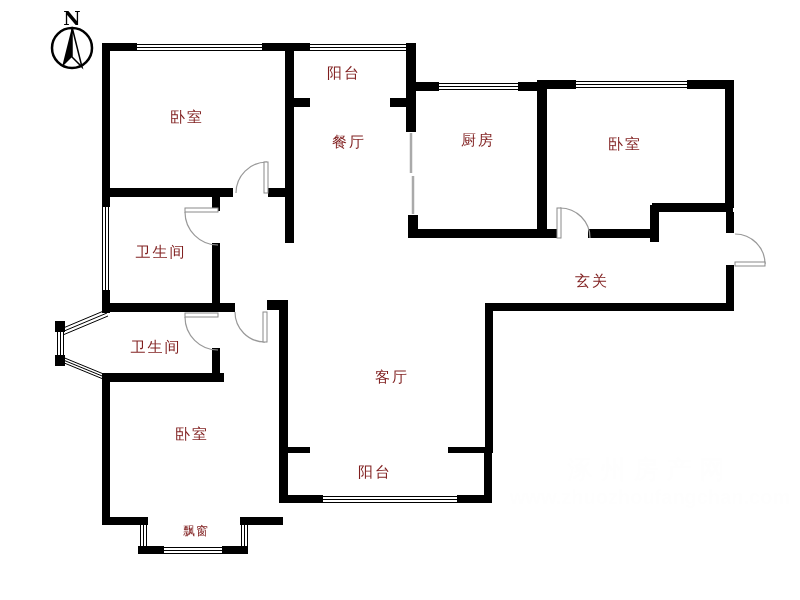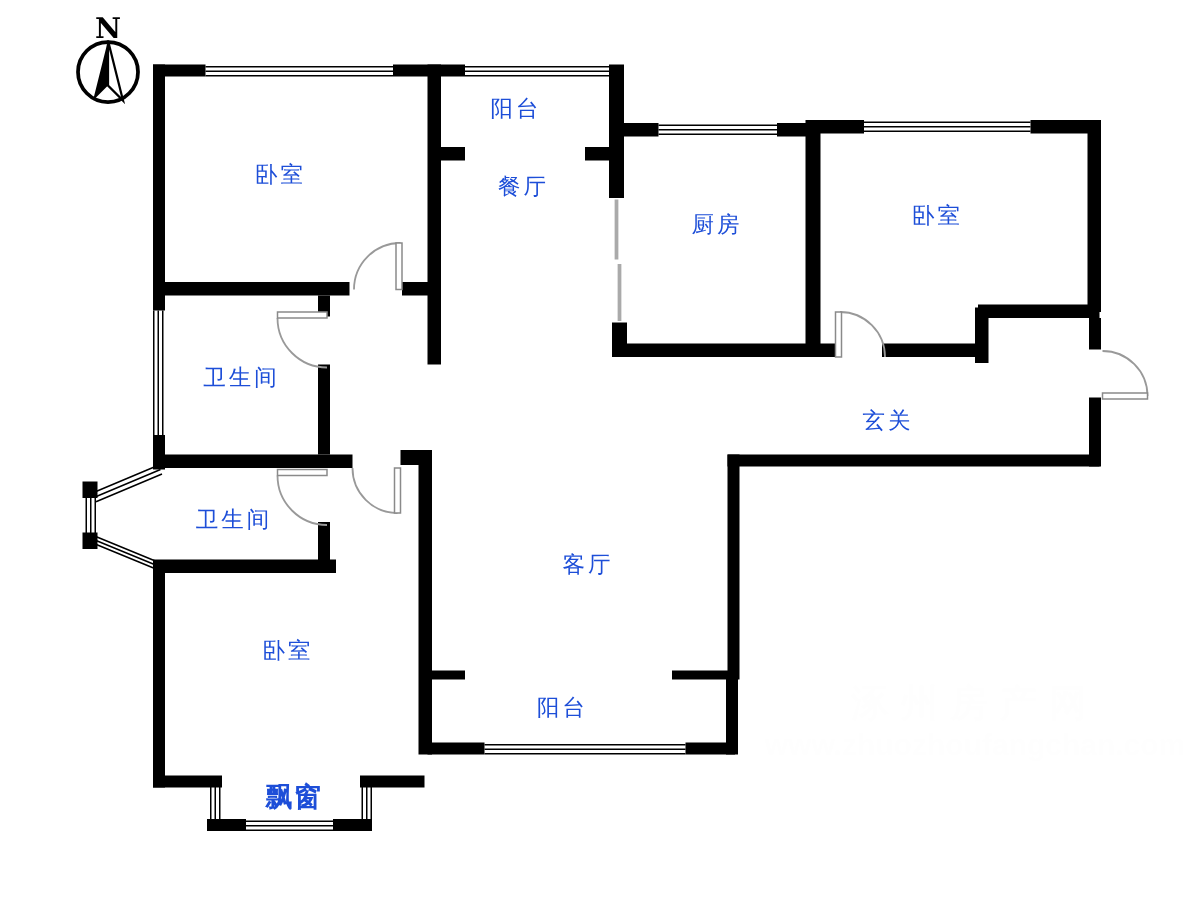--- a/index.html
+++ b/index.html
@@ -3,23 +3,23 @@
 <meta charset="utf-8">
 <style>
   html,body{margin:0;padding:0;background:#fff;}
   #stage{
     position:relative;width:800px;height:600px;background:#ffffff;
     overflow:hidden;font-family:"Liberation Sans","DejaVu Sans",sans-serif;
   }
   #plan-svg{position:absolute;left:0;top:0;}
   .room-label{
     position:absolute;transform:translate(-50%,-50%);
-    font-size:15px;color:#1d4ed8;letter-spacing:2px;white-space:nowrap;
+    font-size:15px;color:#7f1d1d;letter-spacing:2px;white-space:nowrap;
   }
-  .room-label.small{font-size:18px;letter-spacing:1px;font-weight:bold;}
+  .room-label.small{font-size:12px;letter-spacing:1px;}
   .watermark{
     position:absolute;left:505px;top:456px;width:290px;text-align:center;
     font-weight:bold;line-height:1.1;pointer-events:none;
   }
   .wm-line{
     color:#fefefe;
     text-shadow:-2px 0 #9a9a9a,2px 0 #9a9a9a,0 -2px #9a9a9a,0 2px #9a9a9a,
 romoc                -1px -1px #9a9a9a,1px -1px #9a9a9a,-1px 1px #9a9a9a,1px 1px #9a9a9a;
   }
   .wm-cn{font-size:25px;letter-spacing:8px;margin-bottom:2px;}
@@ -131,22 +131,22 @@
     <g>
       <circle cx="72" cy="48" r="20" fill="none" stroke="#000" stroke-width="2.5"></circle>
       <polygon points="72,27 62,67 72,57" fill="#000"></polygon>
       <polygon points="72,27 82,67 72,57" fill="#fff" stroke="#000" stroke-width="1.5"></polygon>
       <text x="72" y="25" text-anchor="middle" font-family="DejaVu Serif, serif" font-size="19" font-weight="bold" fill="#000">N</text>
     </g>
   </svg>
 
   <div class="room-label" style="left:187px;top:117px">卧室</div>
   <div class="room-label" style="left:344px;top:73px">阳台</div>
-  <div class="room-label" style="left:349px;top:125px">餐厅</div>
-  <div class="room-label" style="left:478px;top:150px">厨房</div>
+  <div class="room-label" style="left:349px;top:142px">餐厅</div>
+  <div class="room-label" style="left:478px;top:140px">厨房</div>
   <div class="room-label" style="left:625px;top:144px">卧室</div>
   <div class="room-label" style="left:161px;top:252px">卫生间</div>
   <div class="room-label" style="left:156px;top:347px">卫生间</div>
   <div class="room-label" style="left:592px;top:281px">玄关</div>
   <div class="room-label" style="left:392px;top:377px">客厅</div>
   <div class="room-label" style="left:192px;top:434px">卧室</div>
   <div class="room-label" style="left:375px;top:472px">阳台</div>
   <div class="room-label small" style="left:196px;top:531px">飘窗</div>
 
   <div class="watermark">

